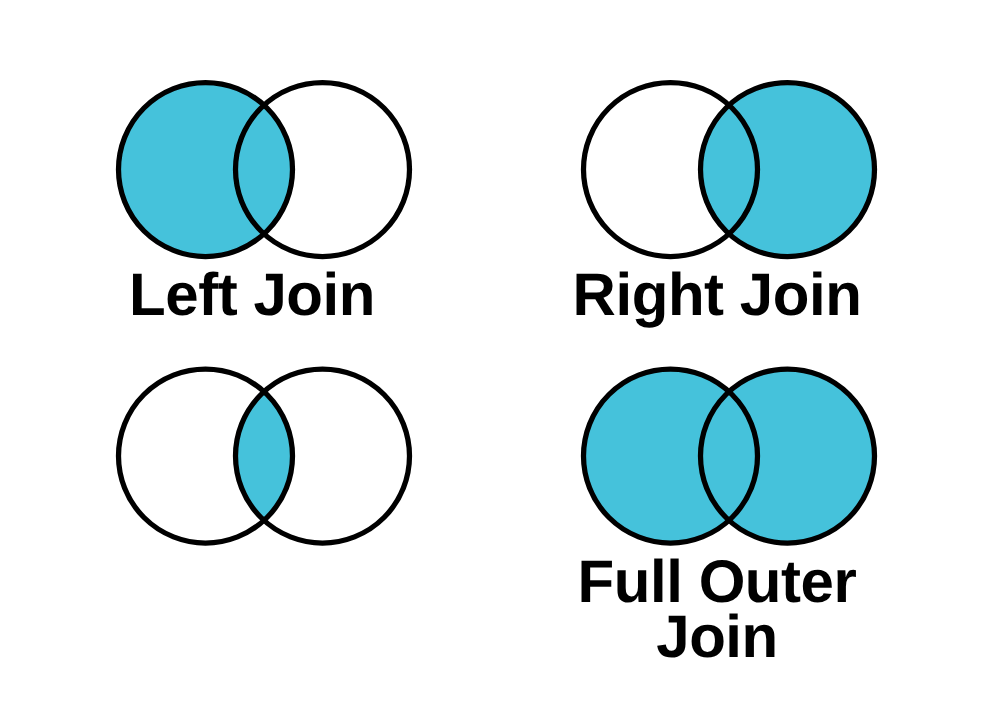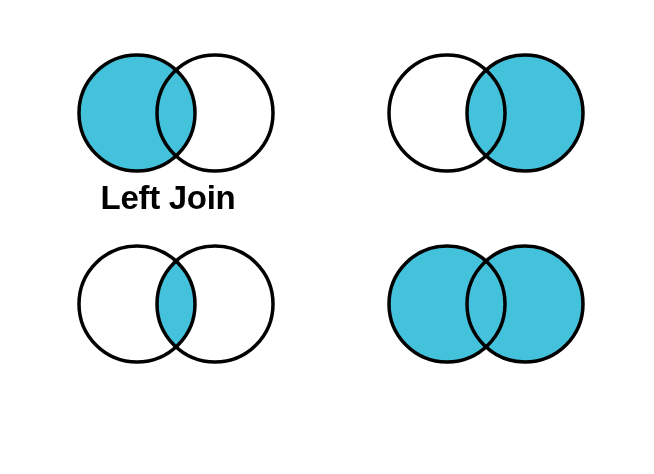--- a/index.html
+++ b/index.html
@@ -24,21 +24,21 @@
   .cell-1 { left: 386px; top: 51px;  }
   .cell-2 { left: 76px;  top: 242px; }
   .cell-3 { left: 386px; top: 242px; }
   svg.venn-graphic {
     display: block;
     width: 200px; height: 124px;
   }
   figcaption.venn-label {
     margin-top: 4px;
     transform: translateX(-8px);
-    font-size: 33px;
+    font-size: 40px;
     line-height: 37px;
     font-weight: bold;
     color: #000000;
     letter-spacing: -0.3px;
     white-space: pre-line;
   }
 </style>
 </head>
 <body>
 
@@ -52,35 +52,38 @@
       </svg>
     <figcaption class="venn-label">Left Join</figcaption>
   </figure>
 
   <figure class="venn-cell cell-1">
     <svg class="venn-graphic" viewBox="0 0 200 124" xmlns="http://www.w3.org/2000/svg">
         <circle cx="139" cy="62" r="58" fill="#45C2DB"></circle>
         <circle cx="61" cy="62" r="58" fill="none" stroke="#000000" stroke-width="3.5"></circle>
         <circle cx="139" cy="62" r="58" fill="none" stroke="#000000" stroke-width="3.5"></circle>
       </svg>
+    <figcaption class="venn-label">Right Join</figcaption>
   </figure>
 
   <figure class="venn-cell cell-2">
     <svg class="venn-graphic" viewBox="0 0 200 124" xmlns="http://www.w3.org/2000/svg">
         <clipPath id="clip-inner-join">
           <circle cx="61" cy="62" r="58" fill="#000"></circle>
         </clipPath>
         <circle cx="139" cy="62" r="58" fill="#45C2DB" clip-path="url(#clip-inner-join)"></circle>
         <circle cx="61" cy="62" r="58" fill="none" stroke="#000000" stroke-width="3.5"></circle>
         <circle cx="139" cy="62" r="58" fill="none" stroke="#000000" stroke-width="3.5"></circle>
       </svg>
   </figure>
 
   <figure class="venn-cell cell-3">
     <svg class="venn-graphic" viewBox="0 0 200 124" xmlns="http://www.w3.org/2000/svg">
         <circle cx="61" cy="62" r="58" fill="#45C2DB"></circle>
         <circle cx="139" cy="62" r="58" fill="#45C2DB"></circle>
         <circle cx="61" cy="62" r="58" fill="none" stroke="#000000" stroke-width="3.5"></circle>
         <circle cx="139" cy="62" r="58" fill="none" stroke="#000000" stroke-width="3.5"></circle>
       </svg>
+    <figcaption class="venn-label">Full Outer
+Join</figcaption>
   </figure>
 
 </div>
 
 </body></html>

